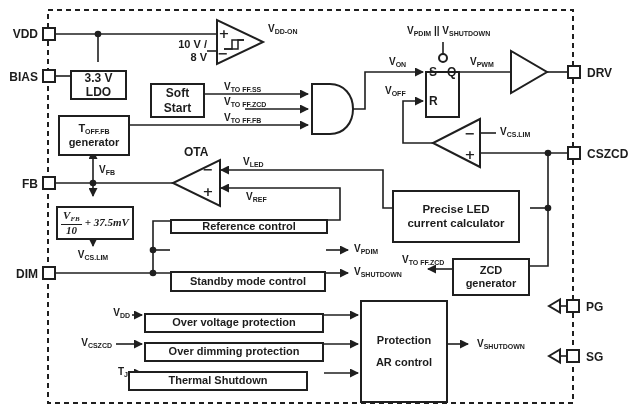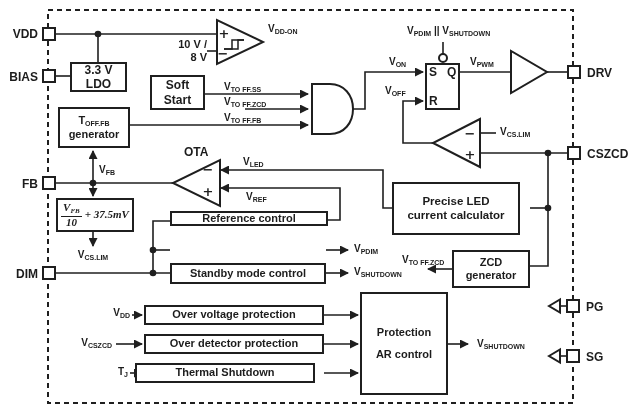--- a/index.html
+++ b/index.html
@@ -1,21 +1,21 @@
 <!DOCTYPE html>
 <html><head>
 <meta charset="utf-8">
 <style>
   html,body{margin:0;padding:0;background:#ffffff;}
   #stage{position:relative;width:632px;height:415px;background:#ffffff;overflow:hidden;
          font-family:"Liberation Sans",sans-serif;color:#1c1c1c;}
   #wires{position:absolute;left:0;top:0;}
   .box{position:absolute;background:#ffffff;border:2px solid #1f1f1f;box-sizing:border-box;
        display:flex;flex-direction:column;align-items:center;justify-content:center;
-       font-weight:bold;font-size:11px;line-height:1.2;text-align:center;white-space:nowrap;}
+       font-weight:bold;font-size:11px;line-height:1.2;text-align:center;white-space:nowrap;margin-top:8px;}
   .pin{position:absolute;width:14px;height:14px;background:#ffffff;border:2px solid #1f1f1f;box-sizing:border-box;}
   .pinlab{position:absolute;font-weight:bold;font-size:12px;white-space:nowrap;}
   .sig{position:absolute;font-weight:bold;font-size:10px;white-space:nowrap;line-height:1;}
   .sig .sb, .sb{font-size:7px;vertical-align:-2px;letter-spacing:0;}
   .latchtxt{position:absolute;font-weight:bold;font-size:12px;line-height:1;}
   .right{text-align:right;}
   .center{text-align:center;}
   svg text{font-family:"DejaVu Sans","Liberation Sans",sans-serif;font-weight:bold;fill:#1f1f1f;}
   .formula{font-family:"Liberation Serif",serif;font-style:italic;font-weight:bold;font-size:11px;
            flex-direction:row;gap:3px;}
@@ -165,23 +165,23 @@
     <span>Reference control</span>
   </div>
   <div class="box" style="left:170px;top:263px;width:156px;height:21px">
     <span>Standby mode control</span>
   </div>
 
   <div class="box" style="left:144px;top:305px;width:180px;height:20px">
     <span>Over voltage protection</span>
   </div>
   <div class="box" style="left:144px;top:334px;width:180px;height:20px">
-    <span>Over detector protection</span>
-  </div>
-  <div class="box" style="left:135px;top:363px;width:180px;height:20px">
+    <span>Over dimming protection</span>
+  </div>
+  <div class="box" style="left:128px;top:363px;width:180px;height:20px">
     <span>Thermal Shutdown</span>
   </div>
 
   <div class="box" style="left:392px;top:182px;width:128px;height:53px;font-size:11.5px">
     <span>Precise LED</span>
     <span>current calculator</span>
   </div>
 
   <div class="box" style="left:452px;top:250px;width:78px;height:38px">
     <span>ZCD</span>

